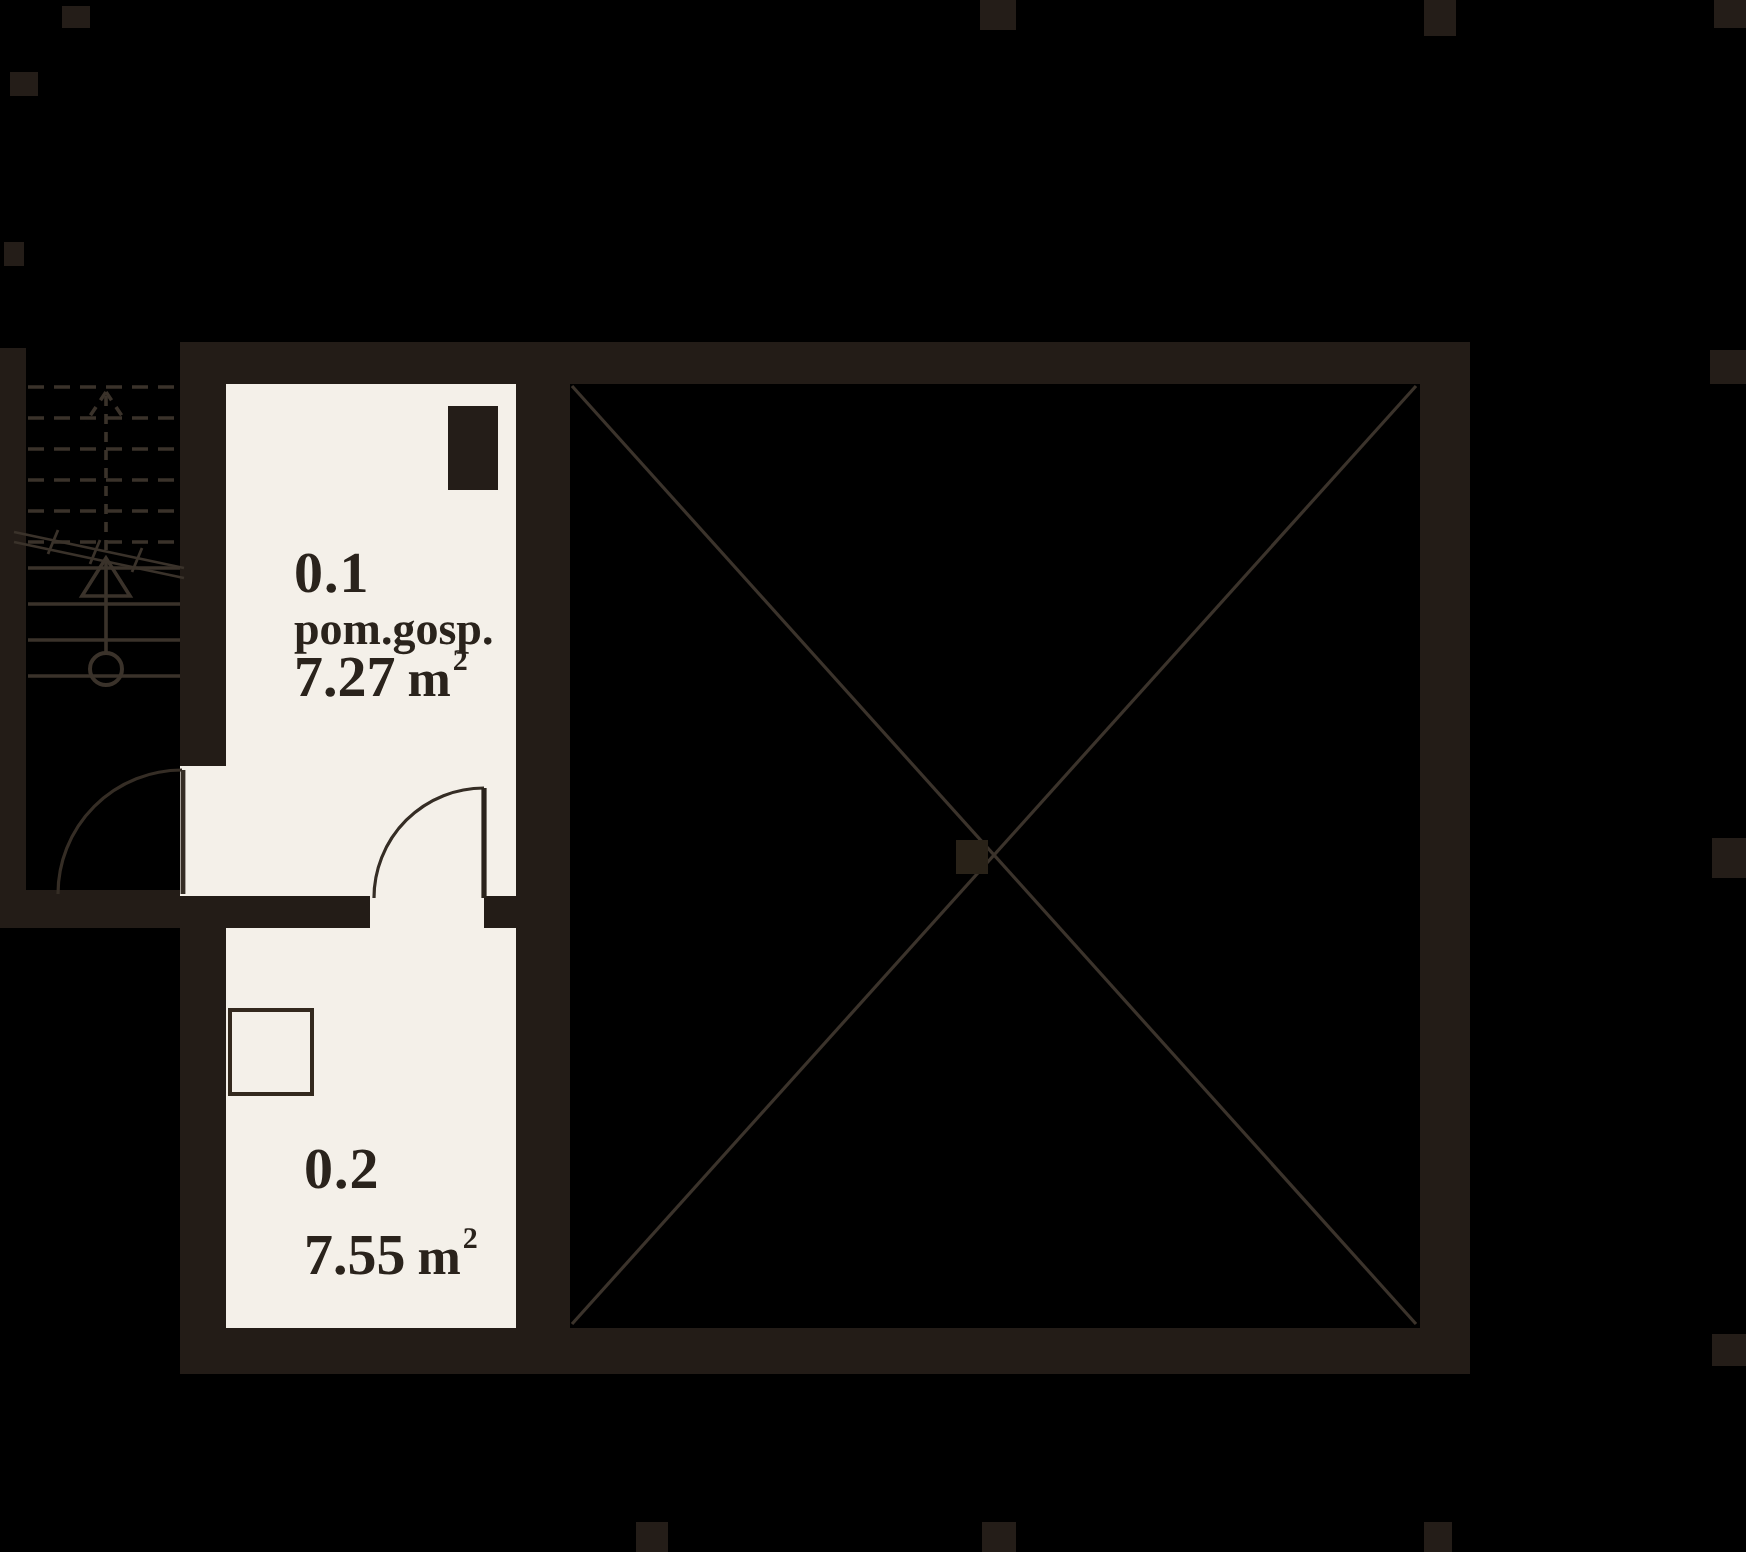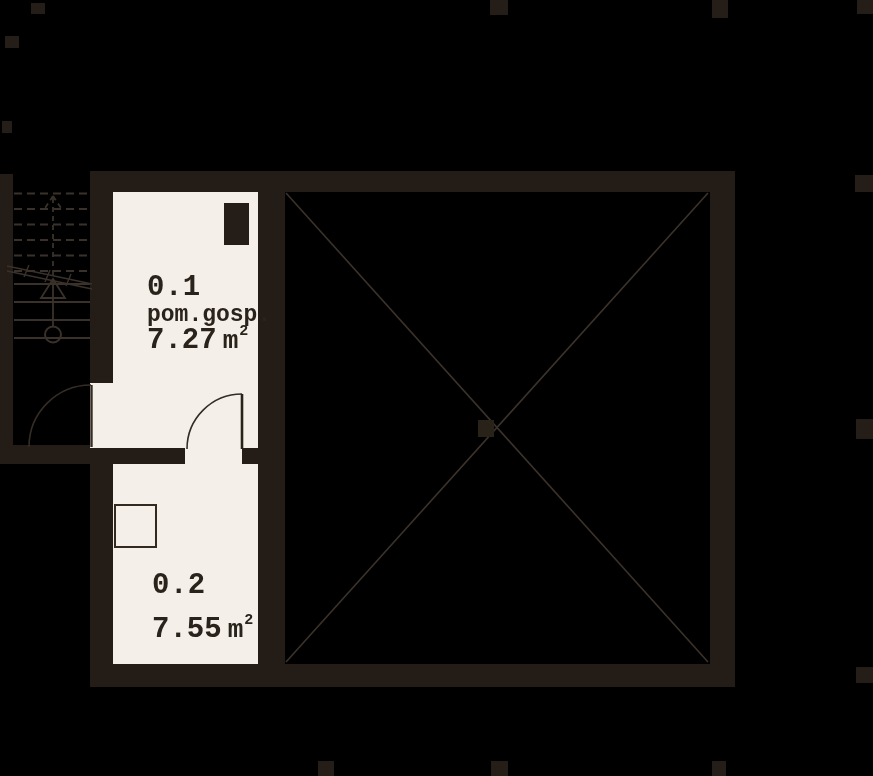--- a/index.html
+++ b/index.html
@@ -1,18 +1,18 @@
 <!DOCTYPE html>
 <html><head>
 <meta charset="utf-8">
 <style>
   html,body{margin:0;padding:0;background:#000;}
   #canvas{
     position:relative;width:873px;height:776px;background:#000;overflow:hidden;
-    font-family:Liberation Mono, monospace;
+    font-family:Liberation Serif, serif;
   }
   .wall{position:absolute;background:#231c17;}
   .floor{position:absolute;background:#f4f0e9;}
   .edge-mark{position:absolute;background:#241d18;}
   .symbol{position:absolute;background:#241d18;}
   svg.overlay{position:absolute;left:0;top:0;}
   .room-label{position:absolute;color:#2a231c;white-space:nowrap;}
   .room-number{font-size:29px;font-weight:bold;letter-spacing:0.5px;}
   .room-name{font-size:23px;font-weight:bold;}
   .room-area{font-size:29px;font-weight:bold;}

